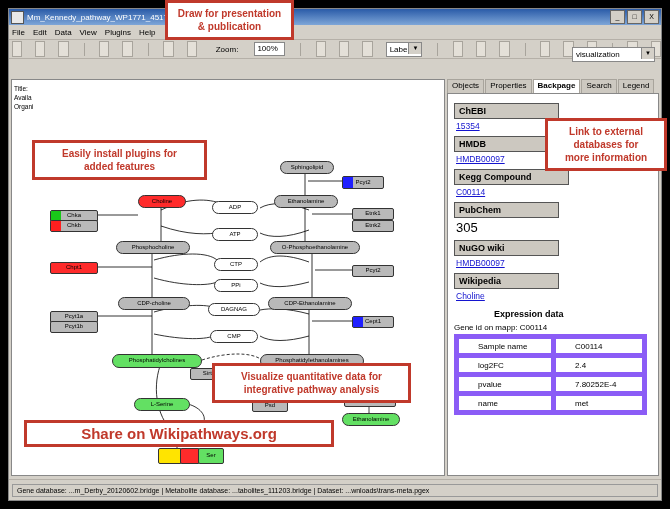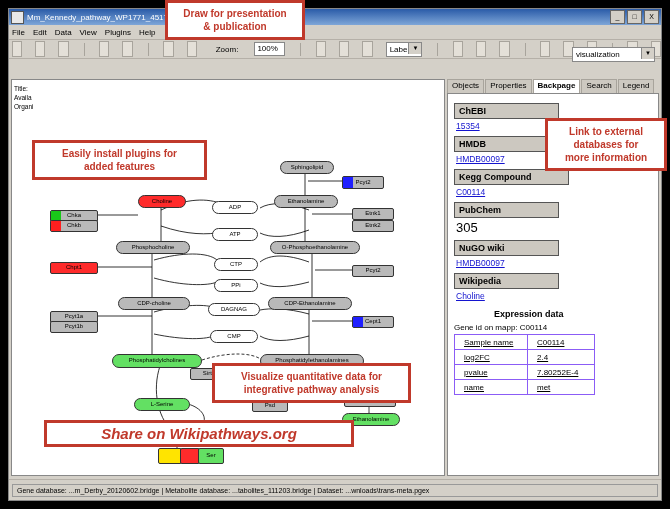--- a/index.html
+++ b/index.html
@@ -30,21 +30,21 @@
   .sbtabs{display:flex;height:14px;font-size:8px;}
   .sbtabs div{padding:1px 4px;border:1px solid #a8a49c;border-bottom:none;background:#cdc9c1;margin-right:1px;}
   .sbtabs div.active{background:#fff;font-weight:bold;}
   .sbcontent{flex:1;background:#fff;border:1px solid #888;overflow:hidden;padding:4px 6px;font-size:9px;}
   .dbbox{background:#ccc8c0;border:1px solid #555;font-weight:bold;font-size:9px;padding:2px 4px;margin:5px 0 2px;width:95px;}
   .dblink{color:#1414cf;text-decoration:underline;font-size:8.5px;margin-left:2px;}
   .dbplain{font-size:13px;margin-left:2px;}
   .exprtitle{font-weight:bold;font-size:9px;margin:8px 0 4px;padding-left:40px;}
   .geneid{font-size:8px;margin-bottom:2px;}
   table.expr{border-collapse:collapse;font-size:8px;}
-  table.expr td{border:1px solid #8b5cf6;padding:1px 9px;height:12px;text-decoration:underline;}
+  table.expr td{border:5px solid #8b5cf6;padding:1px 19px;height:12px;}
   table.expr td.k{width:54px;}
   table.expr td.v{width:48px;}
   
   .status{position:absolute;left:0;right:0;bottom:0;height:20px;background:#d4d0c8;border-top:1px solid #b5b0a8;display:flex;align-items:center;padding:0 3px;}
   .statusbox{border:1px solid #999;background:#d4d0c8;font-size:7px;padding:2px 4px;flex:1;}
   
   .canv-left{position:absolute;left:2px;top:4px;font-size:6.5px;line-height:9px;color:#000;}
   
   .node{position:absolute;font-size:6px;text-align:center;border:1px solid #333;background:#e8e8e8;border-radius:8px;line-height:9px;white-space:nowrap;}
   .rect{border-radius:2px;}
@@ -204,21 +204,21 @@
           <div class="node green" style="left: 330px; top: 333px; width: 56px; height: 11px; line-height: 10px;"><span>Ethanolamine</span></div>
           <div class="node rect red" style="left: 142px; top: 345px; width: 46px; height: 10px; line-height: 9px;"><span>Ptdss1</span></div>
           <div class="node rect yellow" style="left: 146px; top: 368px; width: 22px; height: 14px; line-height: 13px;"><span></span></div>
           <div class="node rect red" style="left: 168px; top: 368px; width: 18px; height: 14px; line-height: 13px;"><span></span></div>
           <div class="node rect green" style="left: 186px; top: 368px; width: 24px; height: 14px; line-height: 13px;"><span>Ser</span></div>
         </div>
 
       <div class="callout" style="left:20px;top:60px;width:175px;">
         <span>Easily install plugins for<br>added features</span>
       </div>
-      <div class="callout" style="left:32px;top:340px;width:310px;font-size:15px;font-style:italic;">
+      <div class="callout" style="left:12px;top:340px;width:310px;font-size:15px;">
         <span>Share on Wikipathways.org</span>
       </div>
       <div class="callout" style="left:200px;top:283px;width:199px;">
         <span>Visualize quantitative data  for<br>integrative pathway analysis</span>
       </div>
     </div>
 
     <div class="sidebar">
       <div class="sbtabs">
         <div>Objects</div>
@@ -272,19 +272,19 @@
           </table>
       </div>
     </div>
   </div>
 
   <div class="status">
     <div class="statusbox">Gene database: ...m_Derby_20120602.bridge | Metabolite database: ...tabolites_111203.bridge | Dataset: ...wnloads\trans-meta.pgex</div>
   </div>
 </div>
 
-<div class="callout" style="left:165px;top:0px;width:140px;">
+<div class="callout" style="left:165px;top:0px;width:129px;">
   <span>Draw for presentation<br>&amp; publication</span>
 </div>
 
 <div class="callout" style="left:545px;top:118px;width:122px;">
   <span>Link  to external<br>databases  for<br>more information</span>
 </div>
 
 </body></html>

